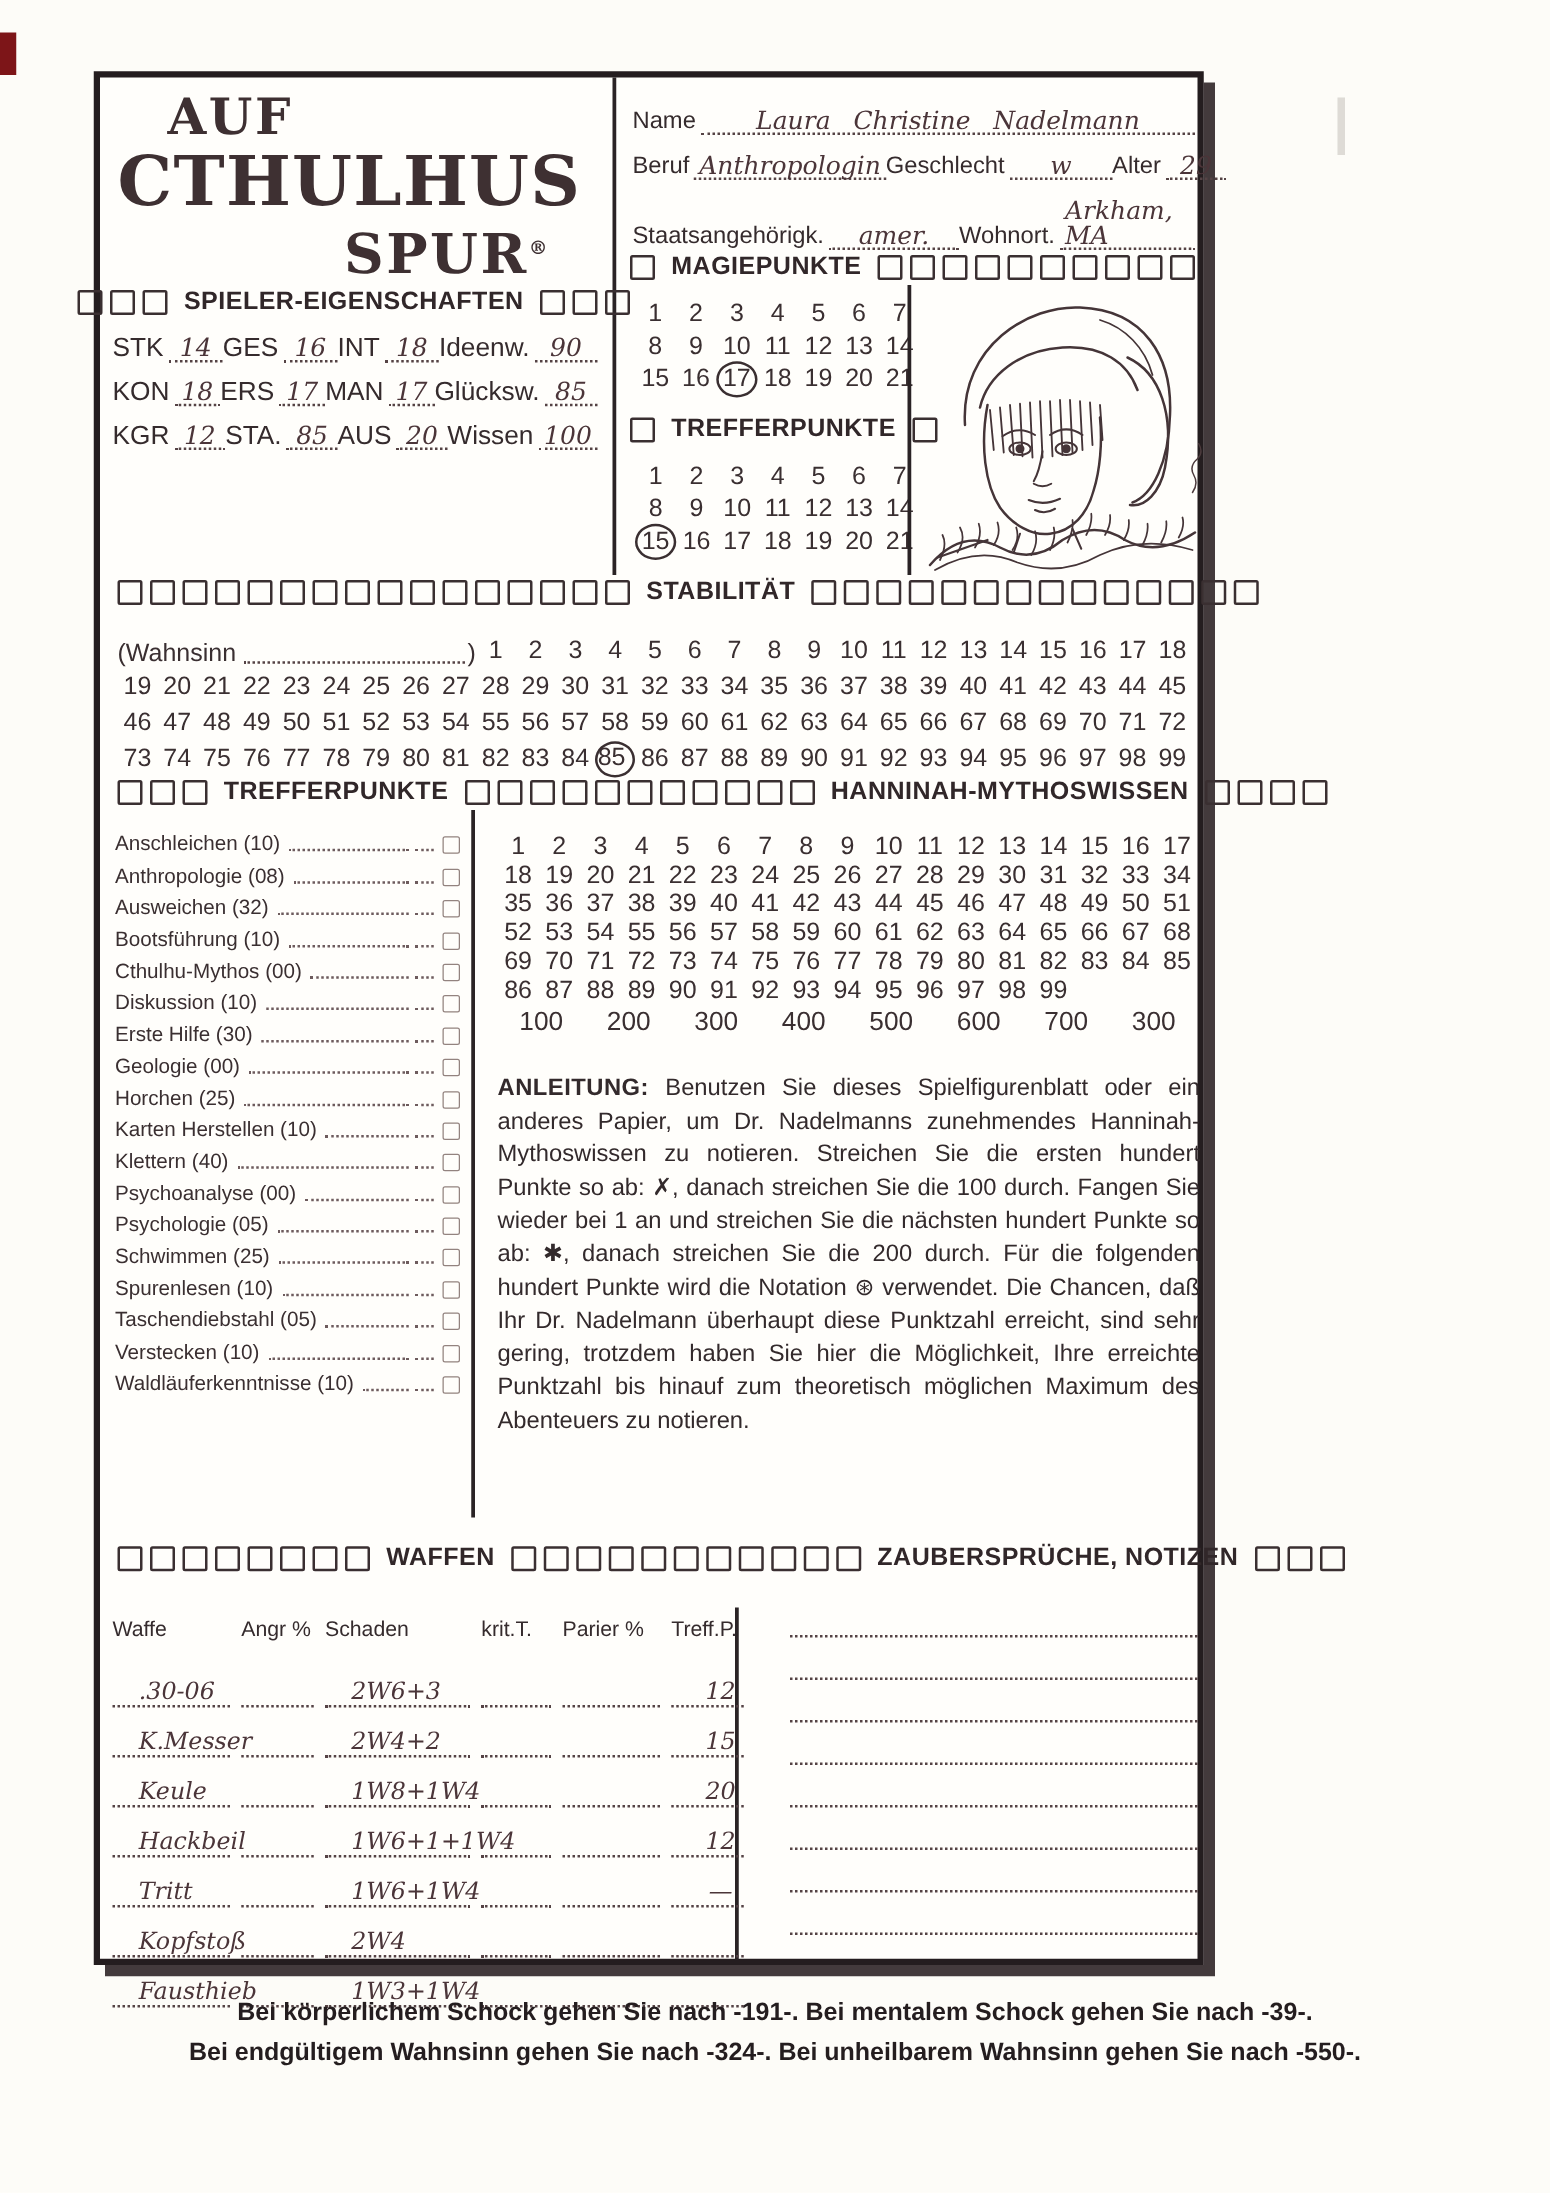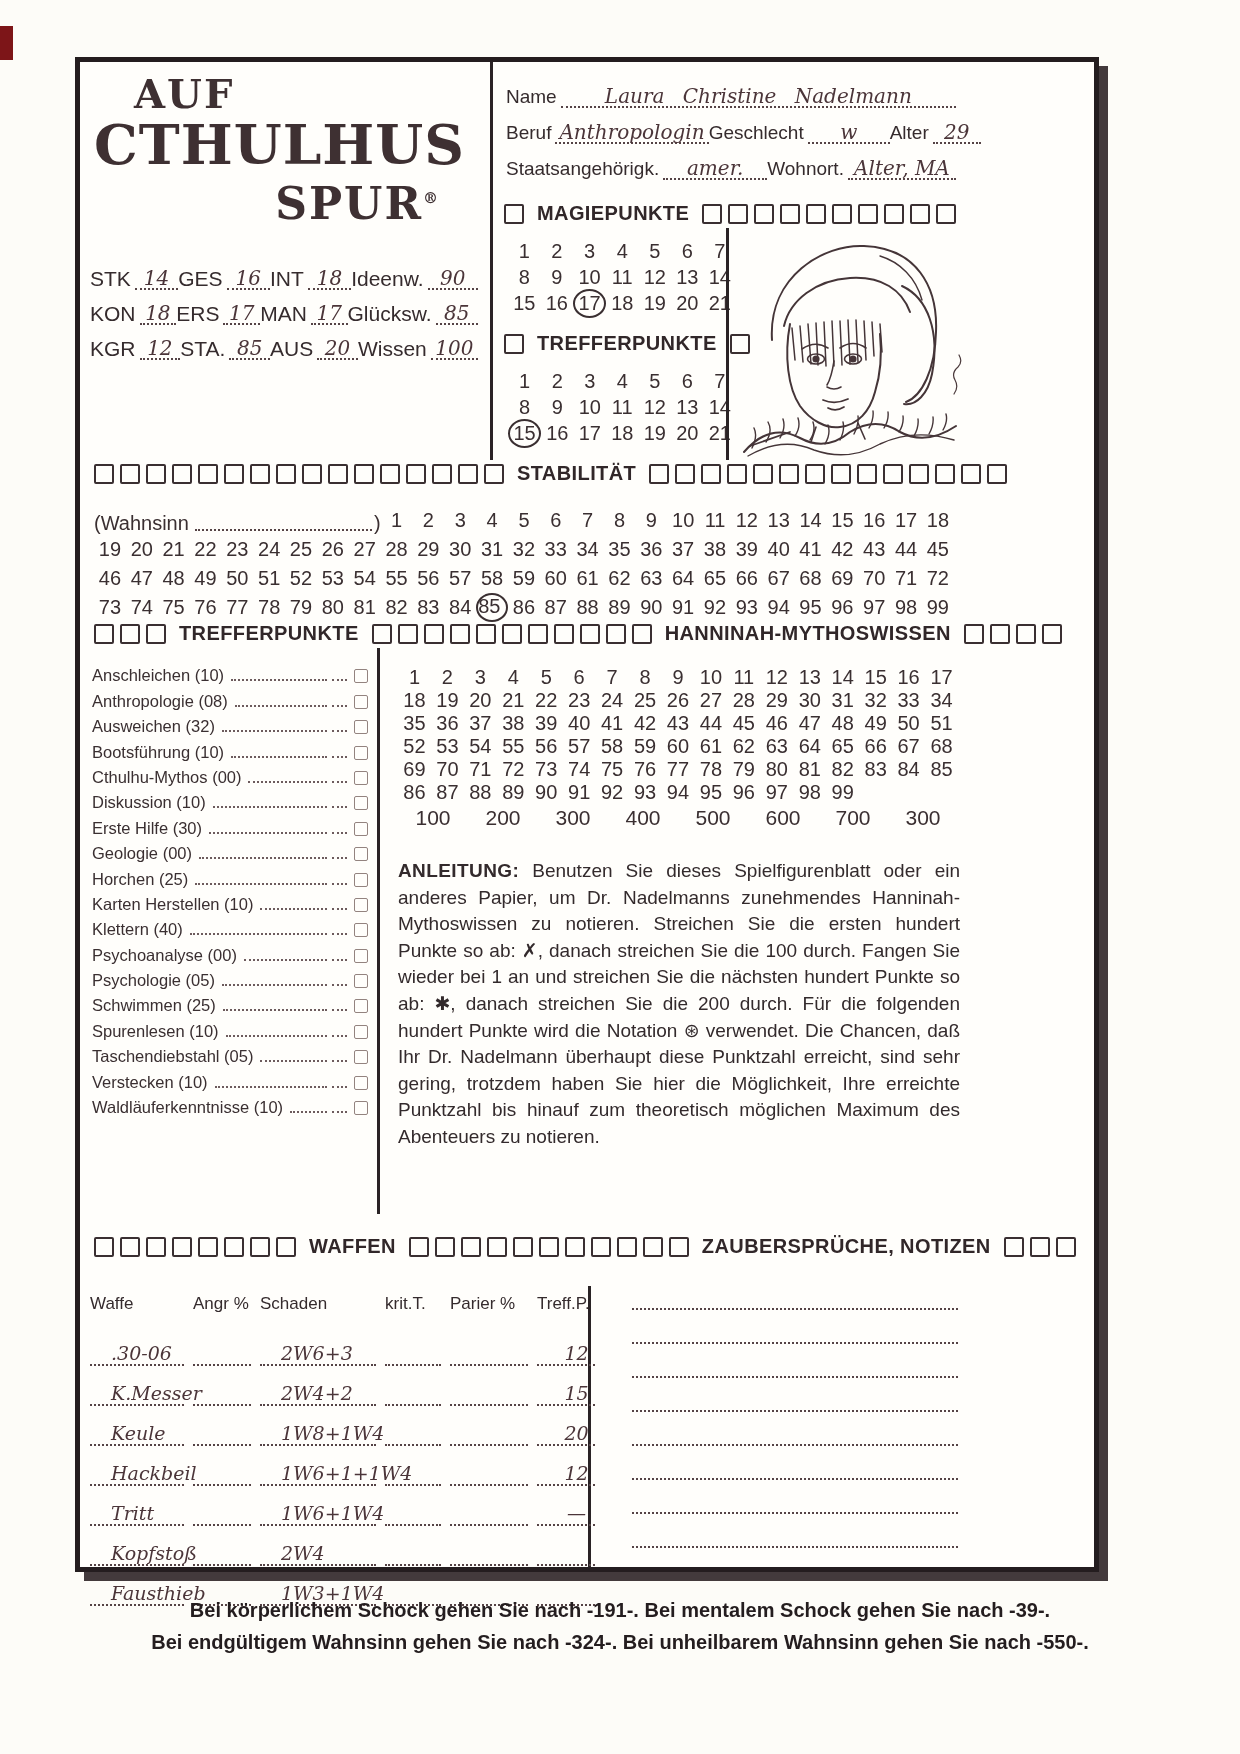--- a/index.html
+++ b/index.html
@@ -1,20 +1,20 @@
 <!DOCTYPE html>
 <html><head>
 <meta charset="utf-8">
 <style>
   html,body{margin:0;padding:0;}
   body{width:1240px;height:1754px;background:#fdfcf8;position:relative;overflow:hidden;
        font-family:"Liberation Sans",sans-serif;color:#3a2f31;}
   .red-mark{position:absolute;left:0;top:26px;width:13px;height:34px;background:#7d1518;}
   .smudge{position:absolute;left:1070px;top:78px;width:6px;height:46px;background:#c9c4c0;opacity:.6;}
-  .sheet{position:absolute;left:75px;top:57px;width:1024px;height:1515px;background:#fffefb;
+  .sheet{position:absolute;left:75px;top:57px;width:888px;height:1515px;background:#fffefb;
          border:5px solid #241d1f;box-shadow:9px 9px 0 #433a3c;box-sizing:border-box;}
   .vdiv{position:absolute;width:3px;background:#2a2325;}
   
   .band{position:absolute;display:flex;align-items:center;gap:6px;}
   .band .blabel{font-weight:700;font-size:20px;letter-spacing:.4px;padding:0 7px;white-space:nowrap;color:#312729;}
   .cbox{width:16px;height:16px;border:2.5px solid #3a2f31;border-radius:2px;flex:none;background:transparent;}
   
   .logo{position:absolute;left:14px;top:10px;width:372px;font-family:"DejaVu Serif",serif;font-weight:700;color:#3e3032;}
   .logo .l1{font-size:40px;line-height:44px;padding-left:40px;letter-spacing:2px;}
   .logo .l2{font-size:55px;line-height:58px;letter-spacing:1px;}
@@ -67,20 +67,29 @@
 <div class="sheet">
 
   <div class="vdiv" style="left:410px;top:0;height:398px;"></div>
 
   <div class="logo">
     <div class="l1">AUF</div>
     <div class="l2">CTHULHUS</div>
     <div class="l3"><span>SPUR</span><span class="reg">®</span></div>
   </div>
 
+  <div class="band" style="left:4px;top:168px;width:398px;justify-content:center;">
+      <span class="cbox"></span>
+      <span class="cbox"></span>
+      <span class="cbox"></span>
+      <span class="blabel">SPIELER-EIGENSCHAFTEN</span>
+      <span class="cbox"></span>
+      <span class="cbox"></span>
+      <span class="cbox"></span>
+    </div>
   <div id="stats-block">
       <div class="frow srow" style="left: 10px; top: 206px; width: 388px;">
         <span class="lab">STK</span>
         <span class="val dotted" style="flex: 1 1 0%;">
           <span class="hand">14</span>
         </span>
         <span class="lab">GES</span>
         <span class="val dotted" style="flex: 1 1 0%;">
           <span class="hand">16</span>
         </span>
@@ -151,21 +160,21 @@
         <span class="hand">29</span>
       </span>
   </div>
   <div class="frow" style="left:426px;top:96px;width:450px;">
     <span class="lab">Staatsangehörigk.</span>
     <span class="val dotted" style="flex:0 0 96px;">
         <span class="hand">amer.</span>
       </span>
     <span class="lab">Wohnort.</span>
     <span class="val dotted" style="flex:1;">
-        <span class="hand">Alter, MA</span>
+        <span class="hand">Arkham, MA</span>
       </span>
   </div>
 
   <div class="band" style="left:424px;top:140px;width:452px;">
       <span class="cbox"></span>
       <span class="blabel">MAGIEPUNKTE</span>
       <span class="cbox"></span>
       <span class="cbox"></span>
       <span class="cbox"></span>
       <span class="cbox"></span>

